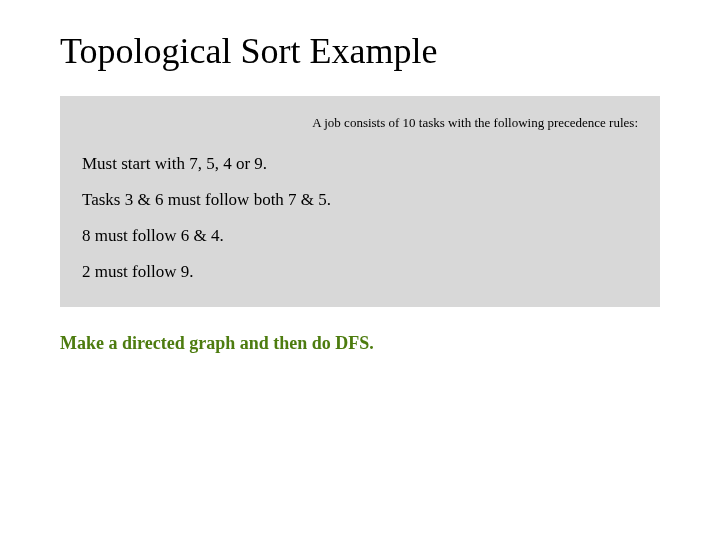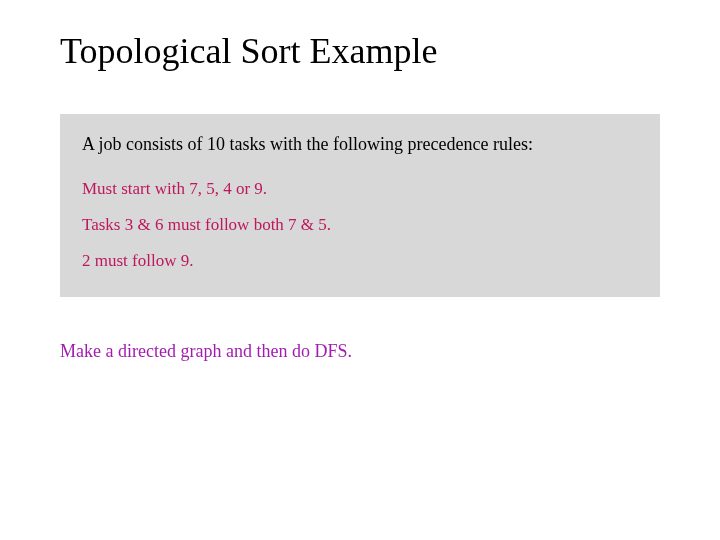--- a/index.html
+++ b/index.html
@@ -15,77 +15,78 @@
       font-family: Georgia, 'Times New Roman', serif;
       overflow: hidden;
     }
 
     .page-container {
       width: 720px;
       height: 456px;
       padding: 30px 60px;
       display: flex;
       flex-direction: column;
-      gap: 18px;
     }
 
     .page-title {
       font-size: 36px;
       font-weight: normal;
       color: #000000;
       margin-bottom: 24px;
       font-family: Georgia, 'Times New Roman', serif;
     }
 
     .rules-box {
       background-color: #d8d8d8;
       padding: 18px 22px;
       margin-bottom: 22px;
       display: flex;
       flex-direction: column;
       gap: 0px;
     }
 
     .rules-box .intro-text {
-      font-size: 18px;
+      font-size: 13px;
       color: #000000;
       margin-bottom: 14px;
       line-height: 1.4;
+      text-align: right;
     }
 
     .rules-box .rule-item {
       font-size: 17px;
-      color: #be185d;
+      color: #000000;
       padding: 6px 0;
       line-height: 1.4;
     }
 
     .conclusion {
       font-size: 18px;
-      font-weight: normal;
-      color: #a21caf;
+      font-weight: bold;
+      color: #4d7c0f;
       margin-top: 4px;
     }
   </style>
 </head>
 <body>
 
 <div class="page-container">
 
   <h1 class="page-title">Topological Sort Example</h1>
 
   <div class="rules-box">
 
     <p class="intro-text">A job consists of 10 tasks with the following precedence rules:</p>
 
     <p class="rule-item">Must start with 7, 5, 4 or 9.</p>
 
 
     <p class="rule-item">Tasks 3 &amp; 6 must follow both 7 &amp; 5.</p>
 
+    <p class="rule-item">8 must follow 6 &amp; 4.</p>
 
     <p class="rule-item">2 must follow 9.</p>
 
 
   </div>
 
   <p class="conclusion">Make a directed graph and then do DFS.</p>
 
 </div>
 

